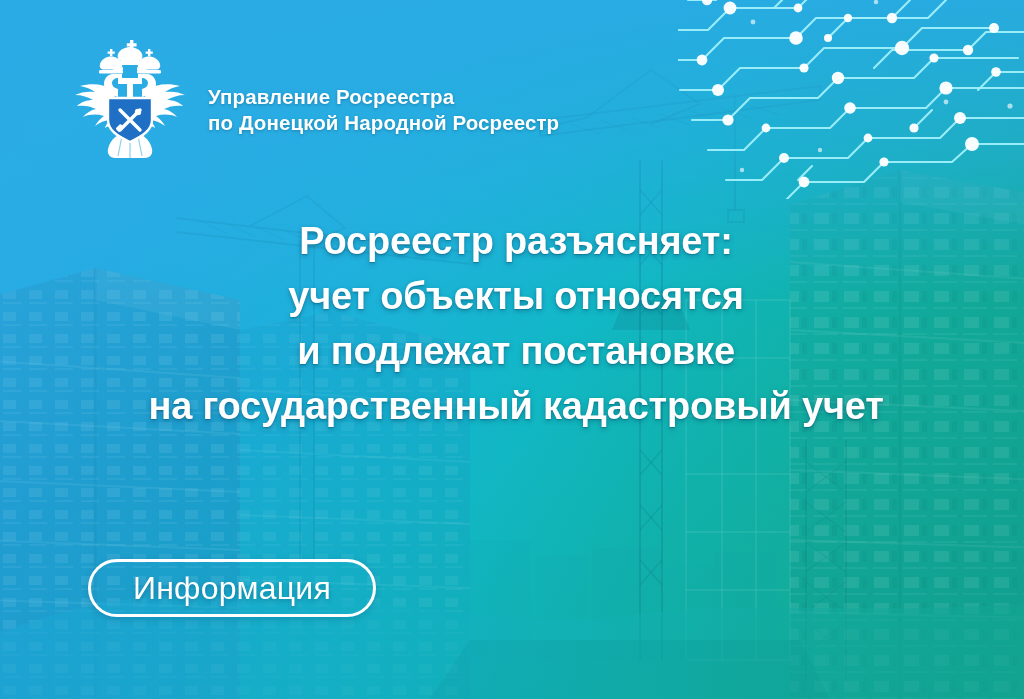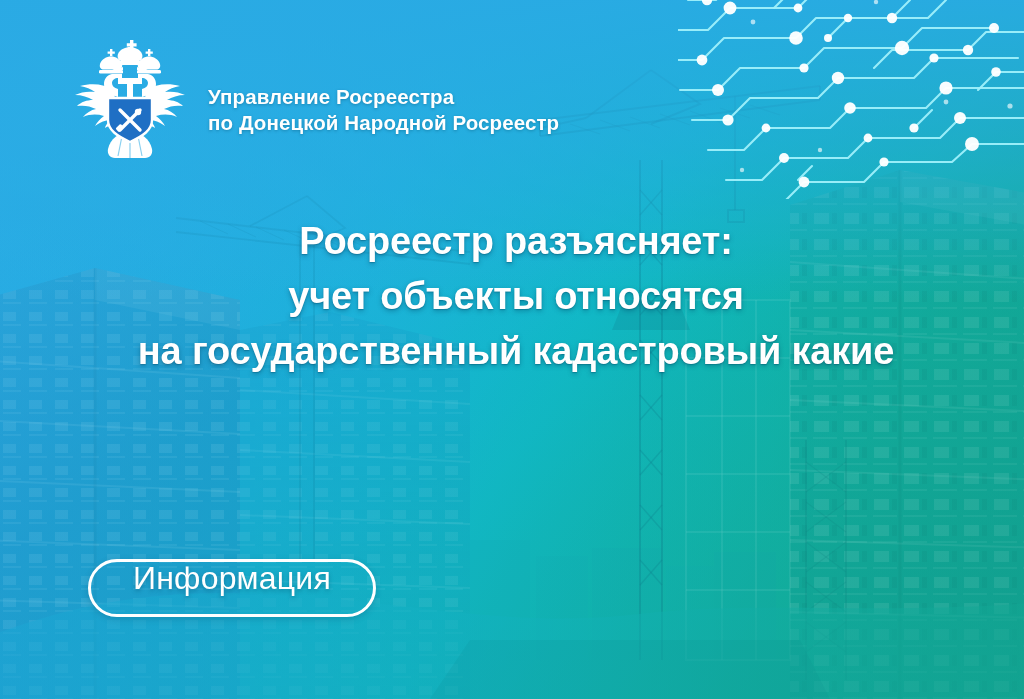--- a/index.html
+++ b/index.html
@@ -118,20 +118,21 @@
   }
 
   
   .info-pill {
     position:absolute;
     left:88px; top:559px;
     width:288px; height:58px;
     border:3px solid #ffffff;
     border-radius:29px;
     display:flex;
+    align-items:center;
     justify-content:center;
     background:transparent;
     box-shadow:0 2px 6px rgba(0,60,90,.22);
   }
   .info-pill .pill-label {
     color:#ffffff;
     font-size:32px;
     font-weight:normal;
     letter-spacing:.2px;
     line-height:1;
@@ -442,20 +443,21 @@
 
     <div class="org-name">
       <span>Управление Росреестра</span>
       <span>по Донецкой Народной Росреестр</span>
     </div>
   </div>
 
   <div class="headline">
     <span class="line">Росреестр разъясняет:</span>
     <span class="line">учет объекты относятся</span>
-    <span class="line">на государственный кадастровый какие</span>
+    <span class="line">и подлежат постановке</span>
+    <span class="line">на государственный кадастровый учет</span>
   </div>
 
   <div class="info-pill">
     <span class="pill-label">Информация</span>
   </div>
 
 </div>
 
 </body></html>

